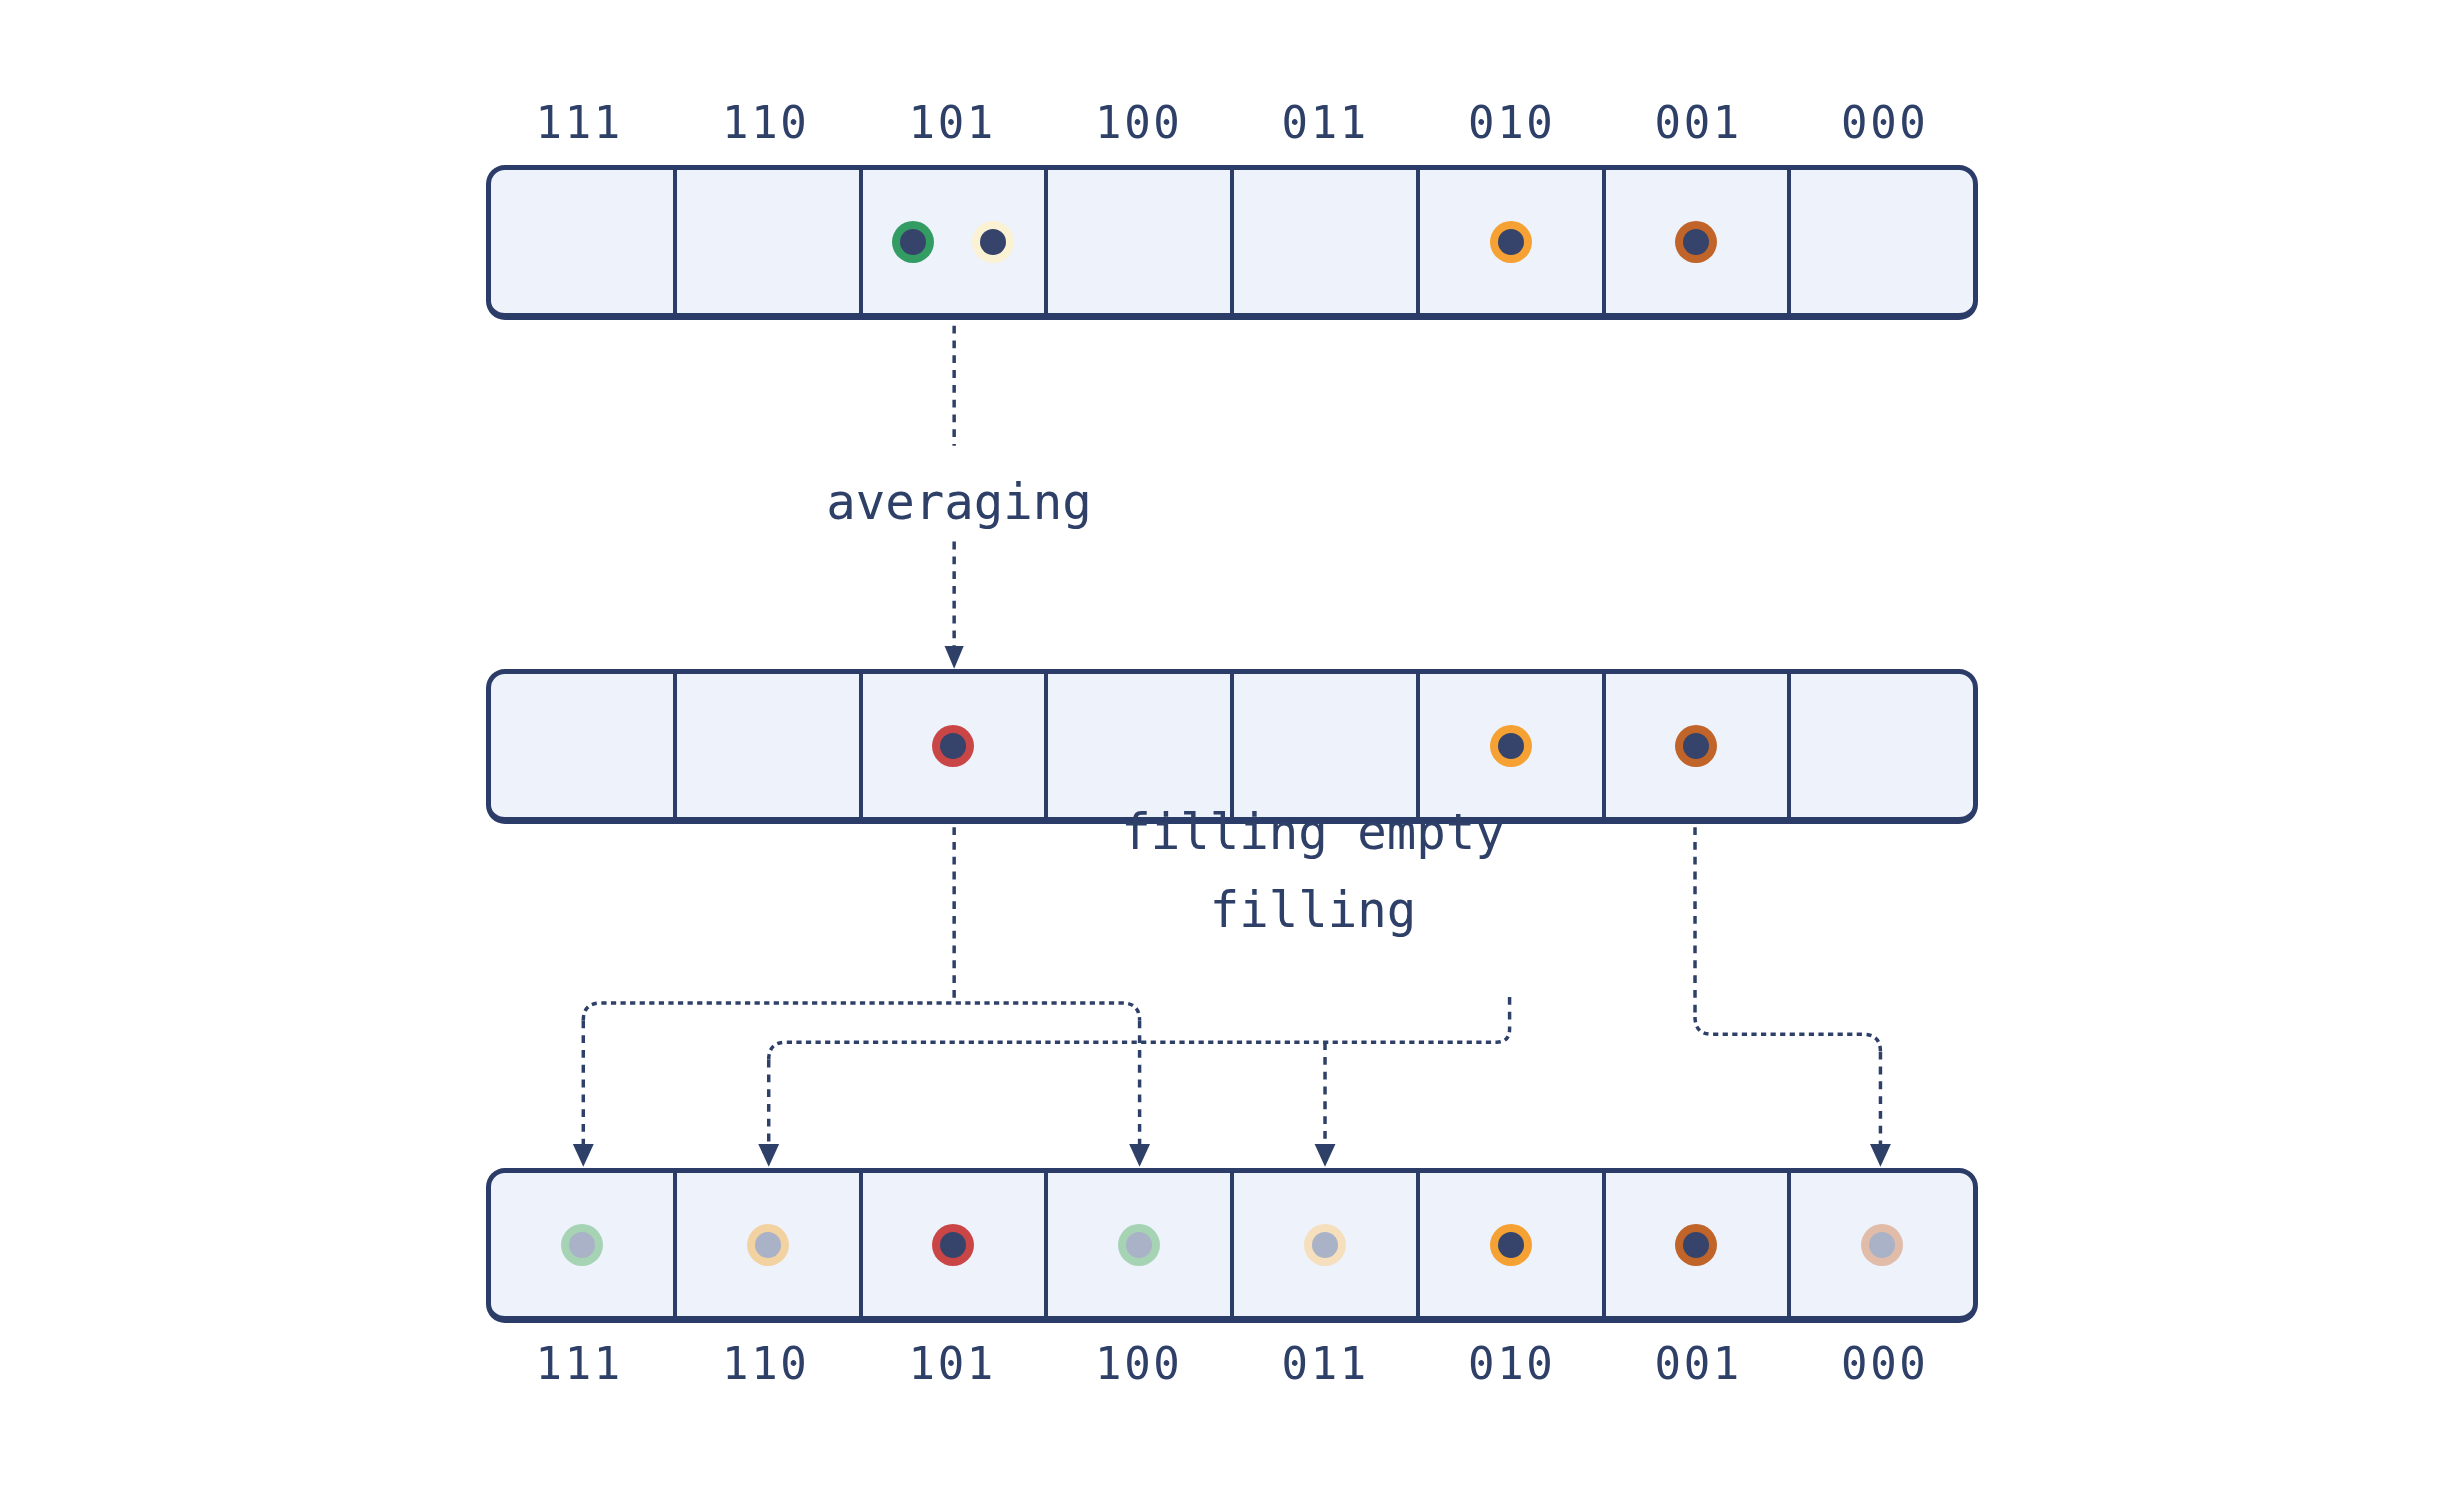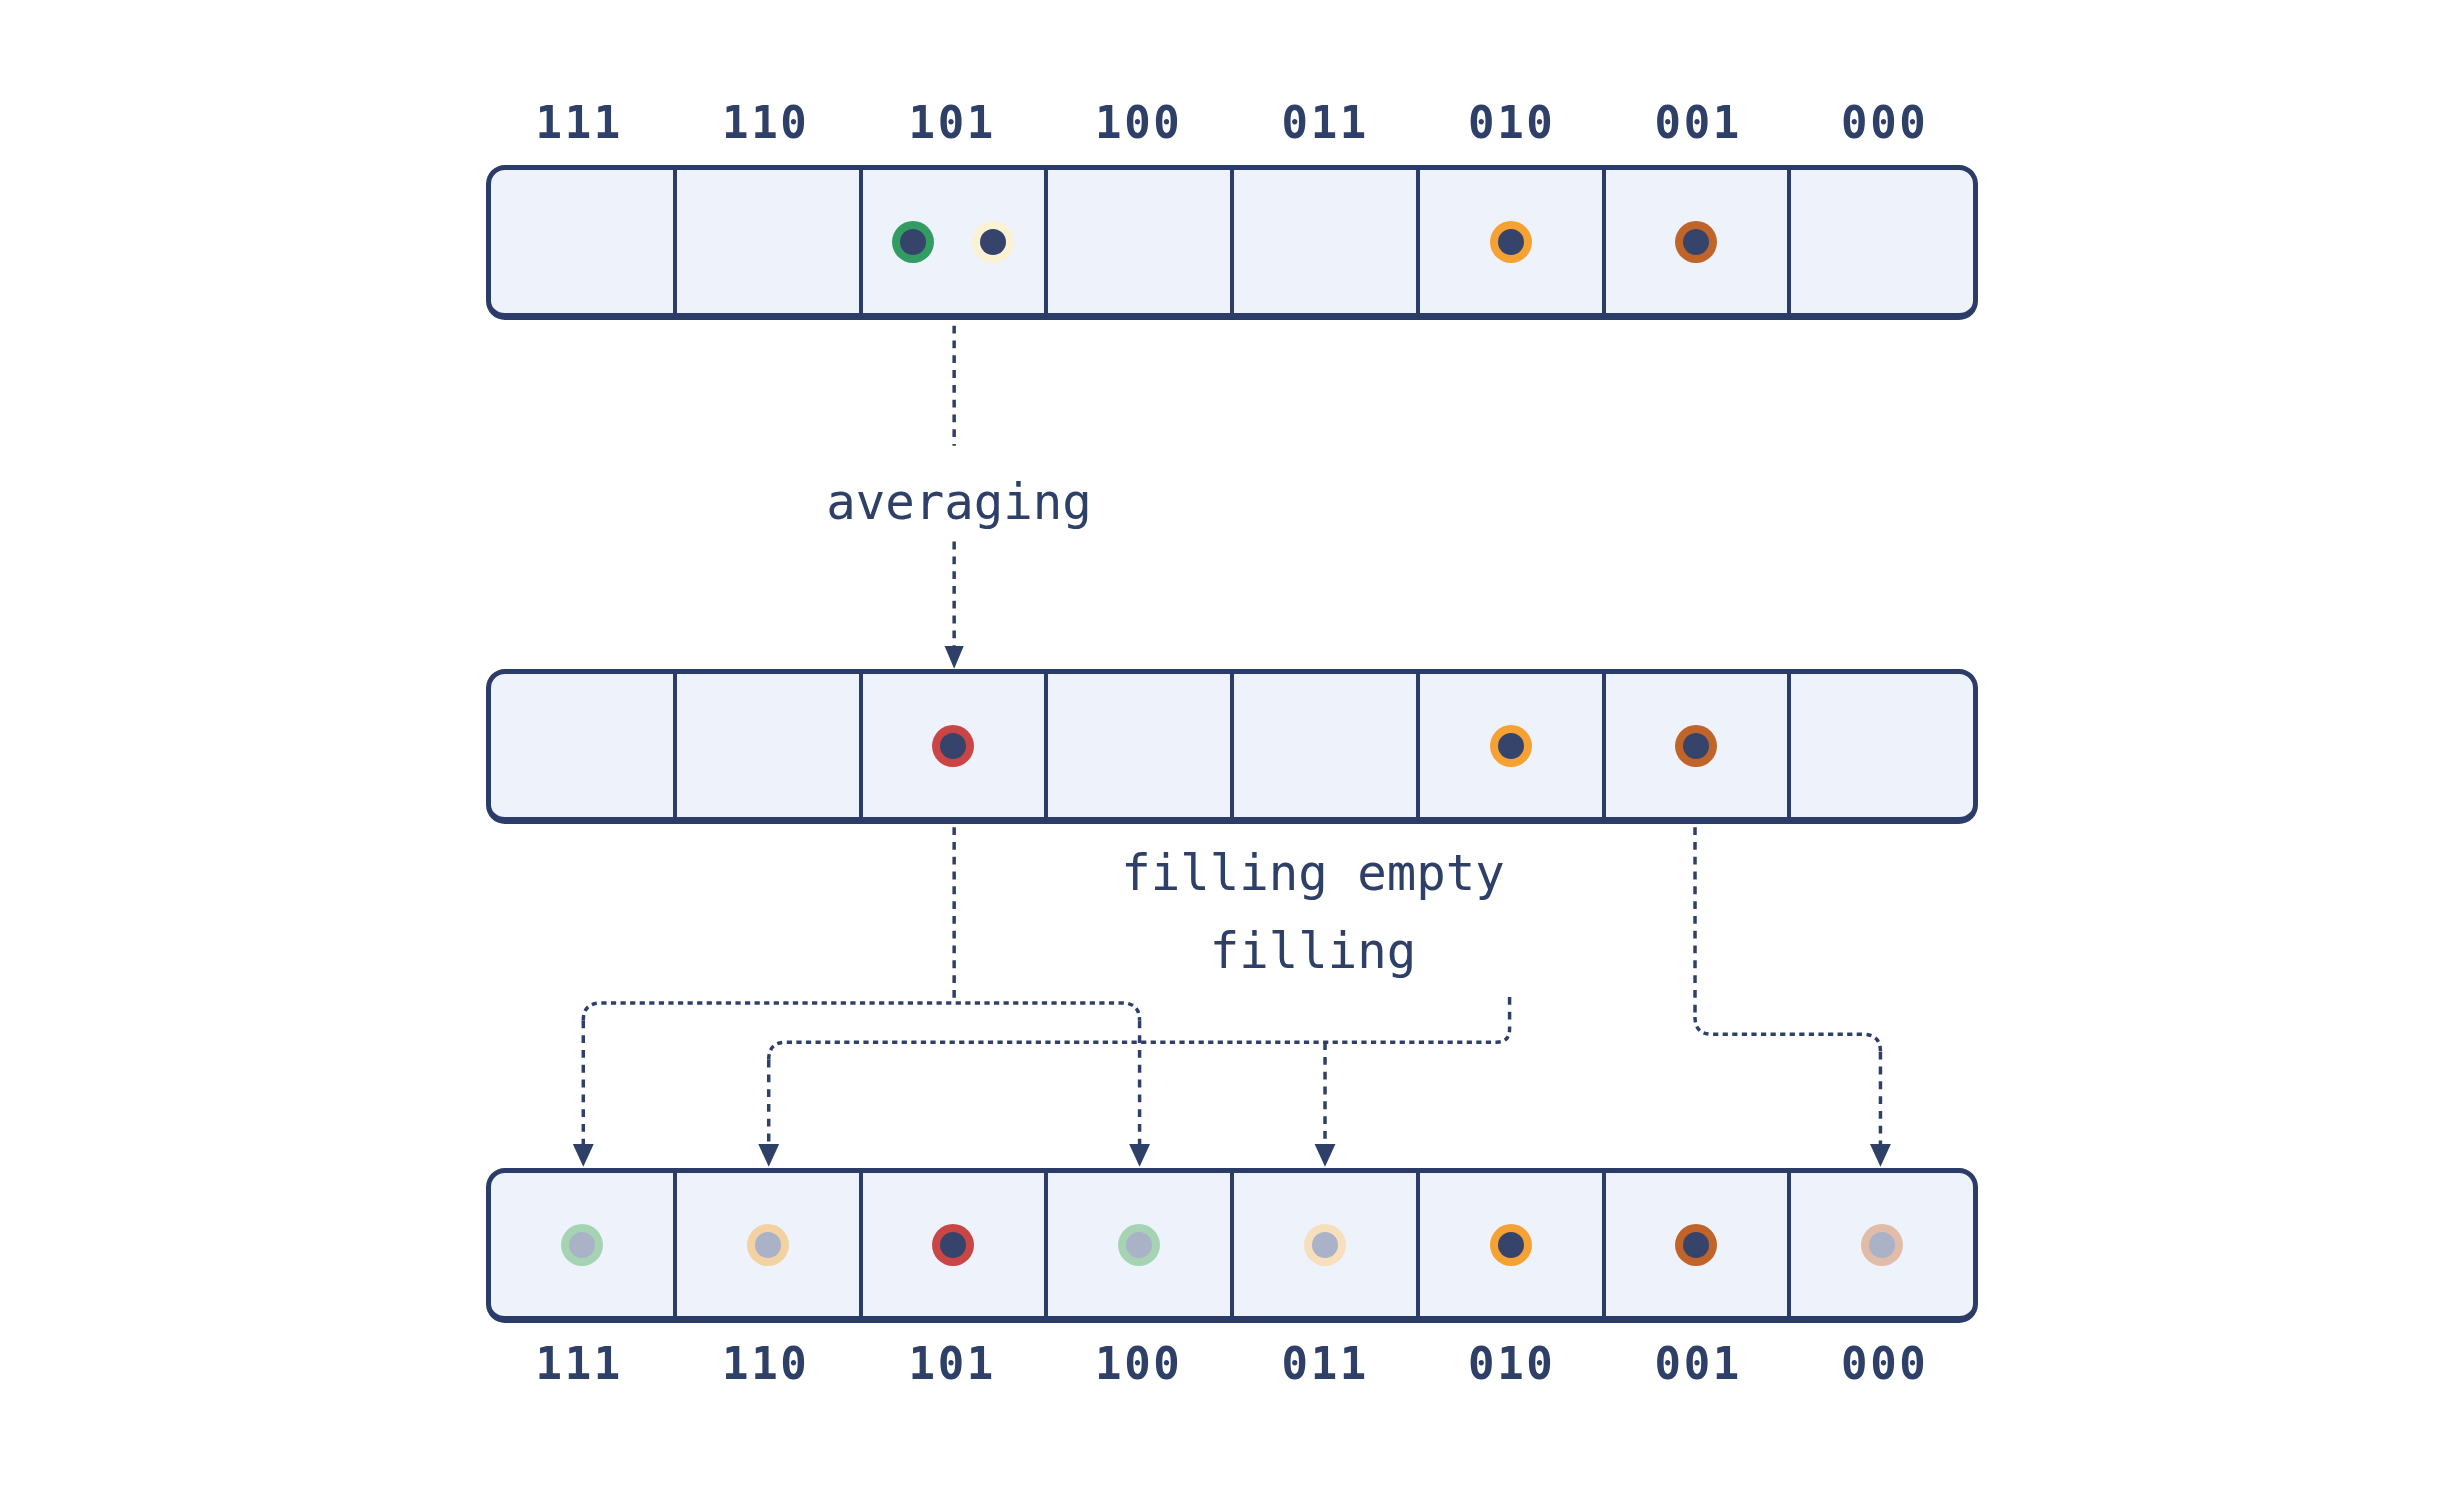--- a/index.html
+++ b/index.html
@@ -25,21 +25,21 @@
     width: 1492px;
     display: flex;
   }
   .label-strip.top { top: 98px; }
   .label-strip.bottom { top: 1339px; }
   .cluster-label {
     flex: 1;
     text-align: center;
     font-size: 44px;
     line-height: 49px;
-    font-weight: bold;
+    font-weight: normal;
     letter-spacing: 2.6px;
     color: var(--line, #2e4068);
   }
   
   .cluster-row {
     position: absolute;
     left: 486px;
     width: 1492px;
     height: 155px;
     box-sizing: border-box;
@@ -80,21 +80,21 @@
   .annotation {
     position: absolute;
     transform: translateX(-50%);
     color: var(--line, #2e4068);
     font-size: 49px;
     line-height: 78px;
     text-align: center;
     white-space: pre;
   }
   .annot-averaging { left: 959px; top: 464px; }
-  .annot-filling   { left: 1313px; top: 835px; }
+  .annot-filling   { left: 1313px; top: 794px; }
   
   .connector-layer {
     position: absolute;
     inset: 0;
     pointer-events: none;
   }
   .connector-layer path {
     fill: none;
     stroke: var(--line, #2e4068);
     stroke-width: 4px;

